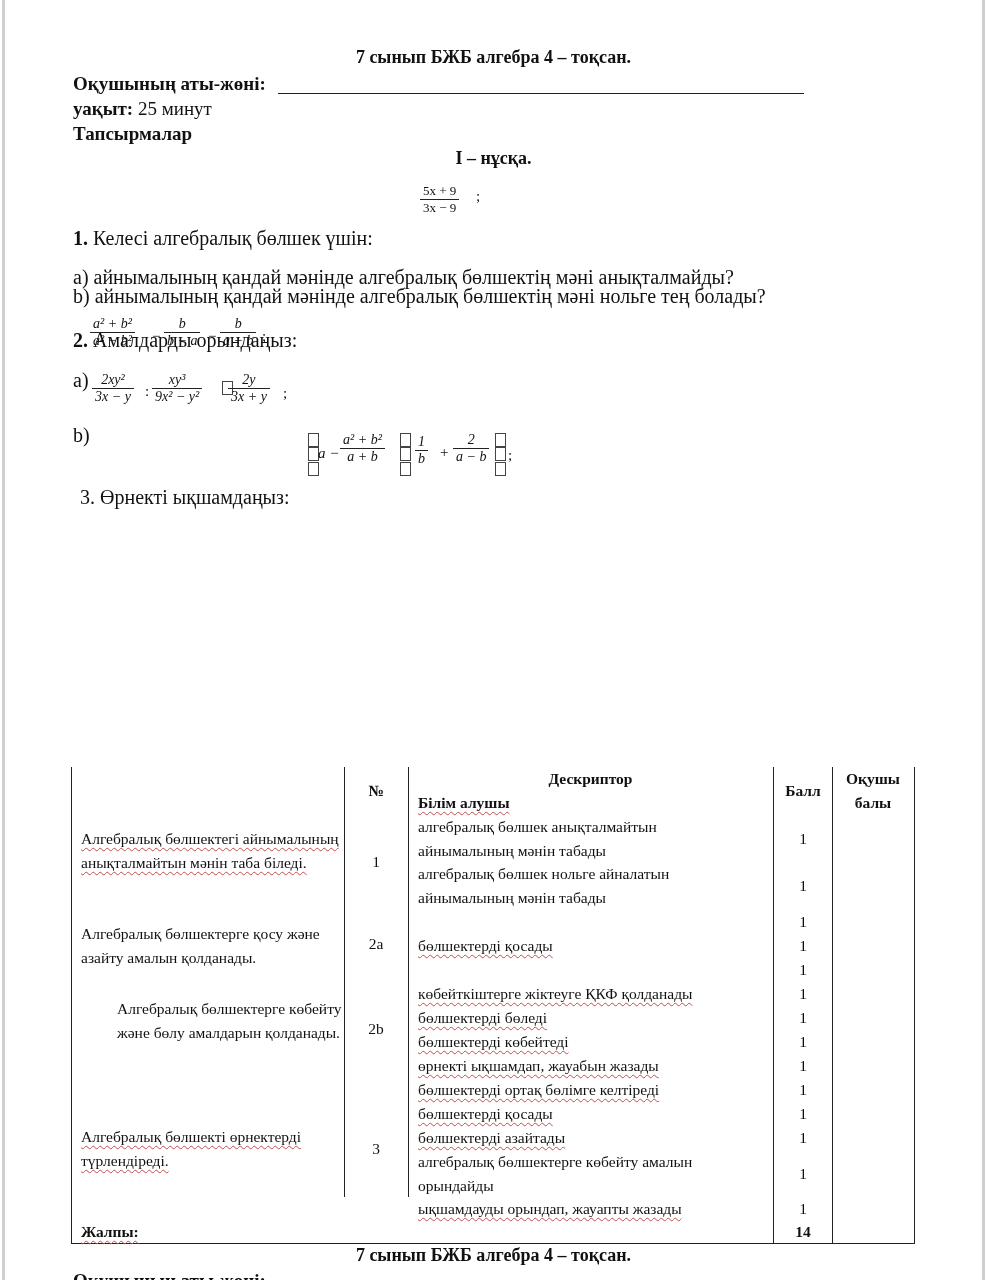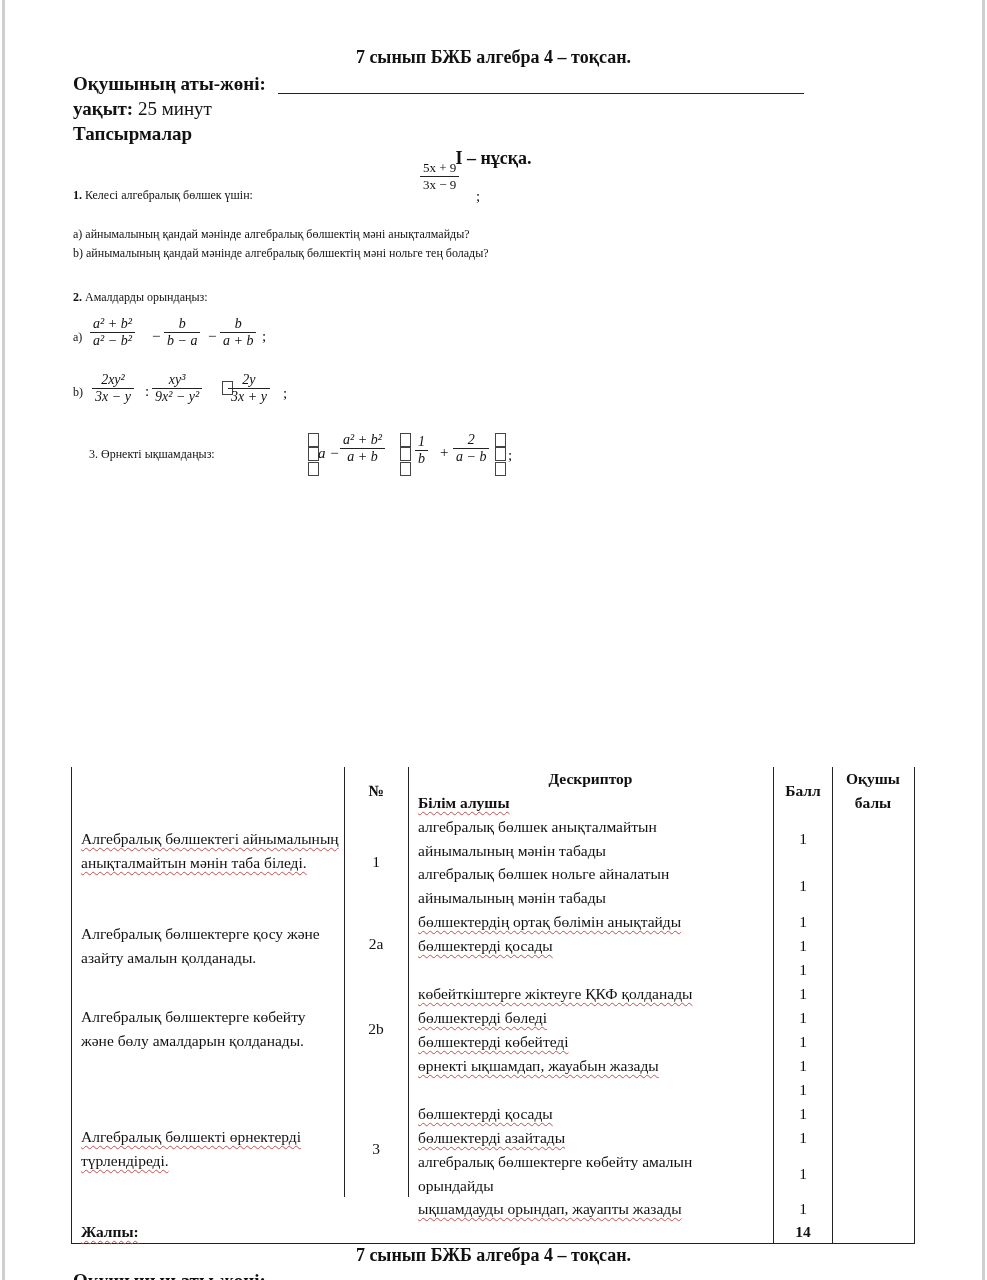--- a/index.html
+++ b/index.html
@@ -16,21 +16,21 @@
     .abs { position: absolute; white-space: nowrap; }
     .bold { font-weight: bold; }
     .title { top: 47px; left: 0; width: 987px; text-align: center; font-size: 18px; font-weight: bold; }
     .name-line { top: 73px; left: 73px; font-size: 19px; }
     .name-line .label { font-weight: bold; }
     .underline-field { position: absolute; left: 278px; top: 93px; width: 526px; border-bottom: 1px solid #222; height: 0; }
     .time-line { top: 98px; left: 73px; font-size: 19px; }
     .tasks-title { top: 123px; left: 73px; font-size: 19px; font-weight: bold; }
     .variant { top: 148px; left: 0; width: 987px; text-align: center; font-size: 18px; font-weight: bold; }
 
-    .q { font-size: 12px; }
+    .q { font-size: 20px; margin-top: 39px; }
     .frac { position: absolute; text-align: center; font-size: 13px; font-style: normal; }
     .frac .num { display: block; padding: 0 3px; }
     .frac .bar { display: block; border-top: 1px solid #222; }
     .frac .den { display: block; padding: 0 3px; }
     .math { font-family: "Liberation Serif", serif; font-style: italic; font-size: 14px; }
     .op { position: absolute; font-size: 15px; }
     .missing { display: inline-block; width: 9px; height: 12px; border: 1px solid #444; vertical-align: middle; }
 
     
     .table { position: absolute; left: 71px; top: 767px; width: 843px; height: 476px; }
@@ -59,21 +59,21 @@
   <span class="bold">уақыт:</span>
   <span>25 минут</span>
 </div>
 <div class="abs tasks-title">Тапсырмалар</div>
 <div class="abs variant">I – нұсқа.</div>
 
 <div class="abs q" style="top:188px;left:73px;">
   <span class="bold">1.</span>
   <span>Келесі алгебралық бөлшек үшін:</span>
 </div>
-<div class="frac" style="top:160px;left:420px;">
+<div class="frac" style="top:183px;left:420px;">
   <span class="num">5x + 9</span>
   <span class="bar"></span>
   <span class="den">3x − 9</span>
 </div>
 <div class="op" style="top:188px;left:476px;">;</div>
 <div class="abs q" style="top:227px;left:73px;">а) айнымалының қандай мәнінде алгебралық бөлшектің мәні анықталмайды?</div>
 <div class="abs q" style="top:246px;left:73px;font-family:Liberation Serif, serif;">b) айнымалының қандай мәнінде алгебралық бөлшектің мәні нольге тең болады?</div>
 
 <div class="abs q" style="top:290px;left:73px;">
   <span class="bold">2.</span>
@@ -112,21 +112,21 @@
   <span class="den">9x² − y²</span>
 </div>
 <div class="op" style="top:378px;left:222px;"><span class="missing"></span></div>
 <div class="frac math" style="top:372px;left:228px;">
   <span class="num">2y</span>
   <span class="bar"></span>
   <span class="den">3x + y</span>
 </div>
 <div class="op" style="top:385px;left:283px;">;</div>
 
-<div class="abs q" style="top:447px;left:89px;">
+<div class="abs q" style="top:447px;left:80px;">
   <span>3.</span>
   <span>Өрнекті ықшамдаңыз:</span>
 </div>
 <div class="op" style="top:432px;left:308px;line-height:13px;"><span class="missing"></span><br><span class="missing"></span><br><span class="missing"></span></div>
 <div class="op math" style="top:445px;left:318px;">a −</div>
 <div class="frac math" style="top:432px;left:340px;">
   <span class="num">a² + b²</span>
   <span class="bar"></span>
   <span class="den">a + b</span>
 </div>
@@ -161,43 +161,43 @@
   <div class="cell hdr score" style="top:12px;">Балл</div>
   <div class="cell hdr" style="left:761px;width:82px;text-align:center;top:0;">
     <span>Оқушы</span><br>
     <span>балы</span>
   </div>
 
   <div class="cell crit wavy" style="top:60px;">Алгебралық бөлшектегі айнымалының анықталмайтын мәнін таба біледі.</div>
   <div class="cell num-cell" style="top:83px;">1</div>
   <div class="cell crit" style="top:155px;">Алгебралық бөлшектерге қосу және азайту амалын қолданады.</div>
   <div class="cell num-cell" style="top:165px;">2a</div>
-  <div class="cell crit" style="top:238px;">Алгебралық бөлшектерге көбейту және бөлу амалдарын қолданады.</div>
+  <div class="cell crit" style="top:230px;margin-left:36px;">Алгебралық бөлшектерге көбейту және бөлу амалдарын қолданады.</div>
   <div class="cell num-cell" style="top:250px;">2b</div>
   <div class="cell crit wavy" style="top:358px;">Алгебралық бөлшекті өрнектерді түрлендіреді.</div>
   <div class="cell num-cell" style="top:370px;">3</div>
 
   <div class="cell desc" style="top:48px;"><span>алгебралық бөлшек анықталмайтын</span><br><span>айнымалының мәнін табады</span></div>
   <div class="cell score" style="top:60px;">1</div>
   <div class="cell desc" style="top:95px;"><span>алгебралық бөлшек нольге айналатын</span><br><span>айнымалының мәнін табады</span></div>
   <div class="cell score" style="top:107px;">1</div>
 
-  <div class="cell desc wavy" style="top:143px;">бөлшектердің ортақ бөлімін анықтайды</div>
   <div class="cell score" style="top:143px;">1</div>
   <div class="cell desc wavy" style="top:167px;">бөлшектерді қосады</div>
   <div class="cell score" style="top:167px;">1</div>
   <div class="cell score" style="top:191px;">1</div>
   <div class="cell desc wavy" style="top:215px;">көбейткіштерге жіктеуге ҚКФ қолданады</div>
   <div class="cell score" style="top:215px;">1</div>
   <div class="cell desc wavy" style="top:239px;">бөлшектерді бөледі</div>
   <div class="cell score" style="top:239px;">1</div>
   <div class="cell desc wavy" style="top:263px;">бөлшектерді көбейтеді</div>
   <div class="cell score" style="top:263px;">1</div>
   <div class="cell desc wavy" style="top:287px;">өрнекті ықшамдап, жауабын жазады</div>
   <div class="cell score" style="top:287px;">1</div>
+  <div class="cell desc wavy" style="top:311px;">бөлшектерді ортақ бөлімге келтіреді</div>
   <div class="cell score" style="top:311px;">1</div>
   <div class="cell desc wavy" style="top:335px;">бөлшектерді қосады</div>
   <div class="cell score" style="top:335px;">1</div>
   <div class="cell desc wavy" style="top:359px;">бөлшектерді азайтады</div>
   <div class="cell score" style="top:359px;">1</div>
   <div class="cell desc" style="top:383px;"><span>алгебралық бөлшектерге көбейту амалын</span><br><span>орындайды</span></div>
   <div class="cell score" style="top:395px;">1</div>
   <div class="cell desc wavy" style="top:430px;">ықшамдауды орындап, жауапты жазады</div>
   <div class="cell score" style="top:430px;">1</div>
 

